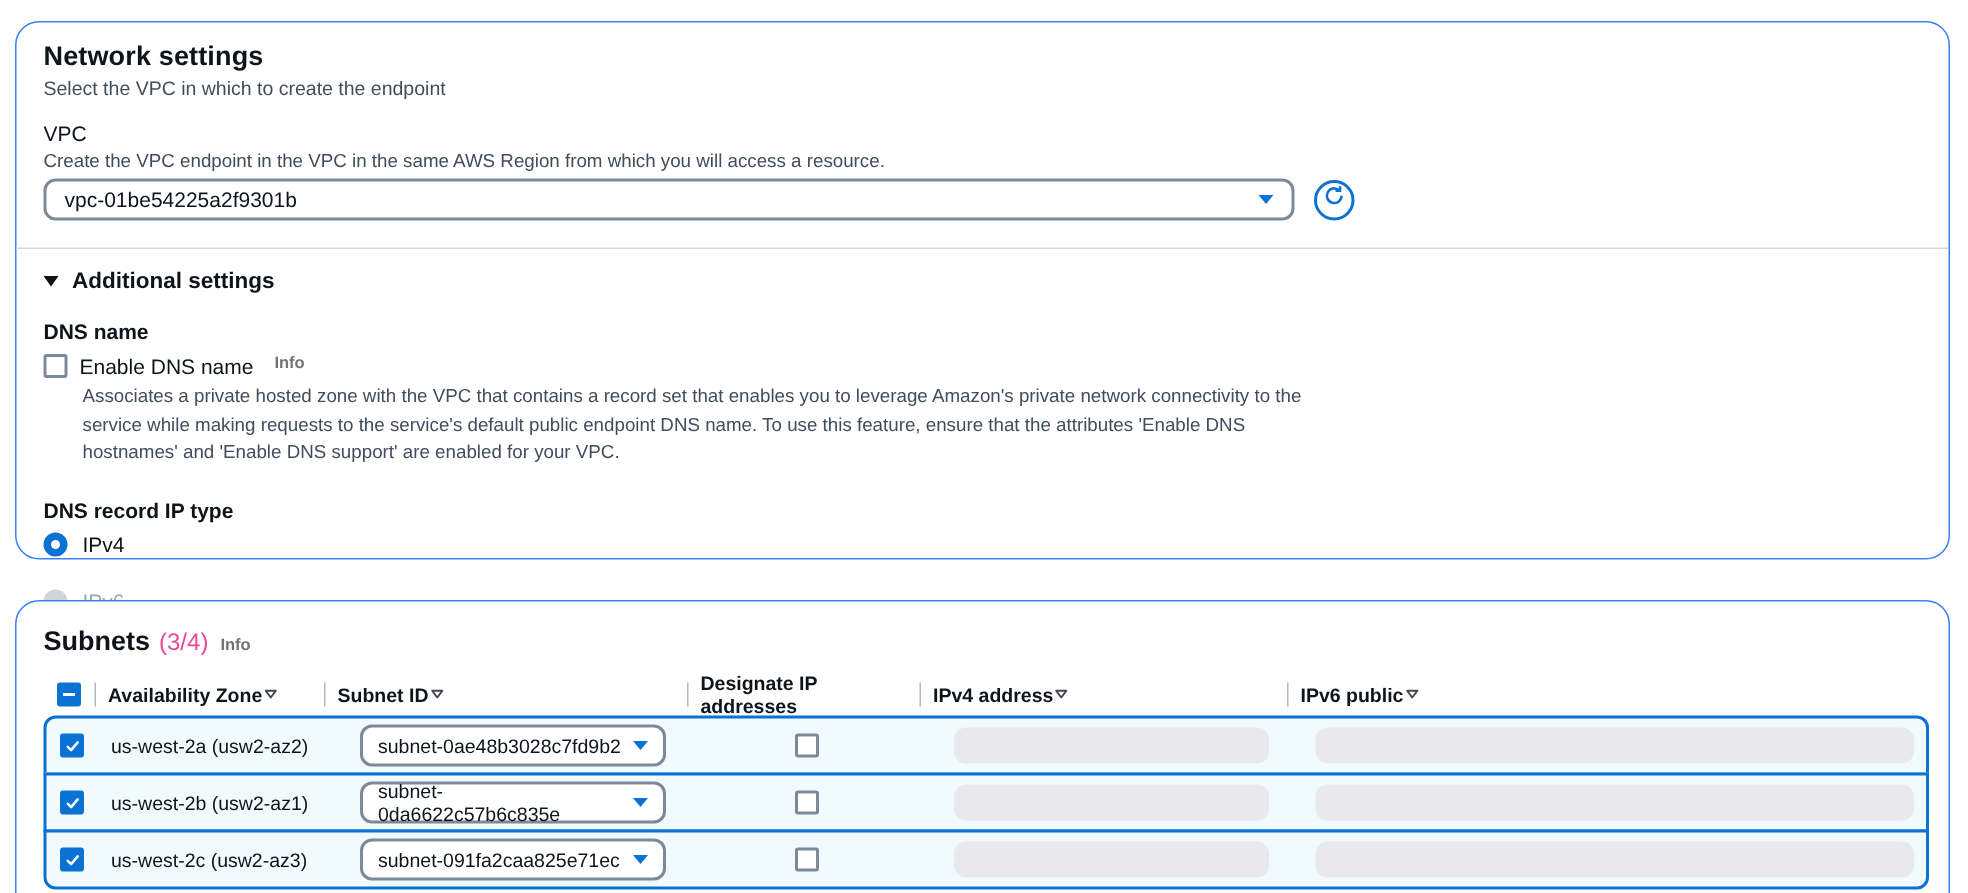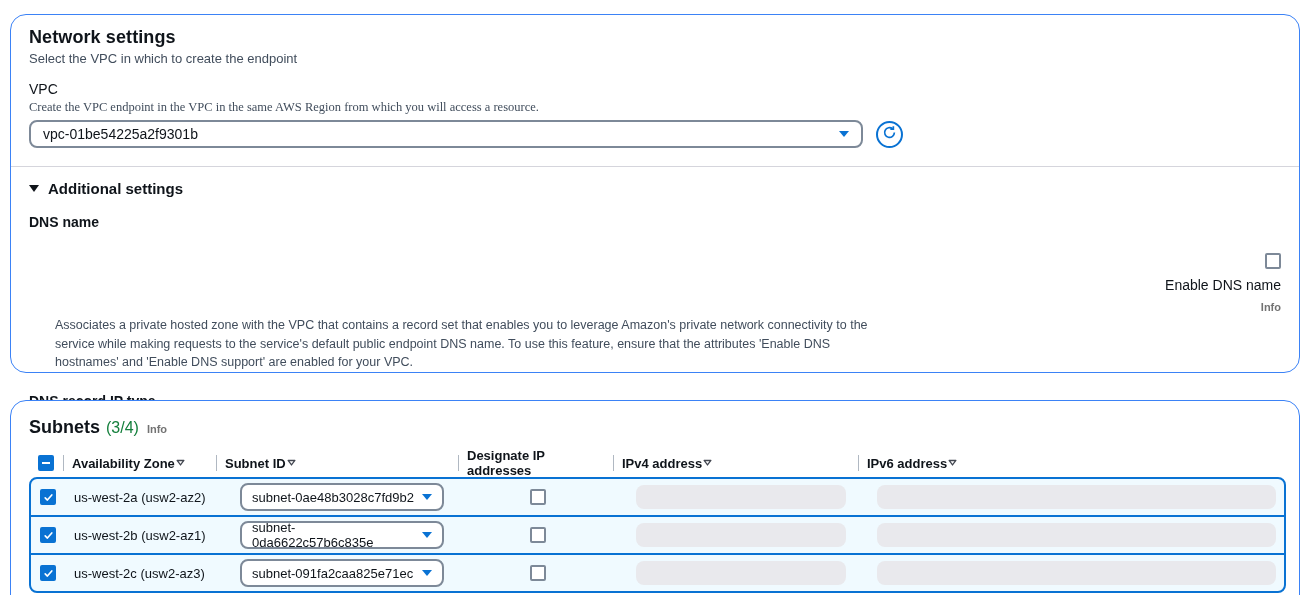--- a/index.html
+++ b/index.html
@@ -9,21 +9,21 @@
   .panel { position:absolute; left:10px; width:1290px; background:#fff;
     border:1px solid #3b82f6; border-radius:16px; }
   #panel-network { top:14px; height:359px; }
   #panel-subnets { top:400px; height:260px; }
 
   .pad { padding:12px 18px 0 18px; }
 
   h1 { font-size:18px; font-weight:bold; color:#0f141a; letter-spacing:.1px; }
   .subtitle { font-size:13px; color:#414d5c; margin-top:3px; }
   .field-label { font-size:14px; font-weight:normal; margin-top:15px; }
-  .field-desc { font-size:12.5px; color:#414d5c; margin-top:3px;font-family:Liberation Serif, serif; }
+  .field-desc { font-size:12.5px; color:#414d5c; margin-top:3px; }
 
   .select-row { display:flex; align-items:center; gap:13px; margin-top:5px; }
   .select { height:28px; background:#fff; border:2px solid #7d8998; border-radius:8px;
     display:flex; align-items:center; justify-content:space-between;
     padding:0 12px; font-size:14px; cursor:pointer; }
   #vpc-select { width:834px; }
   .caret-down { width:0; height:0; border-left:5px solid transparent;
     border-right:5px solid transparent; border-top:6px solid #0972d3; flex:none; margin-left:8px; }
 
   .icon-btn { width:27px; height:27px; border:2px solid #0972d3; border-radius:50%;
@@ -31,41 +31,41 @@
 
   .divider { border-top:1px solid #d5d5dc; margin:18px -18px 0 -18px; }
 
   .expander { display:flex; align-items:center; gap:9px; margin-top:13px; cursor:pointer; }
   .expander .tri { width:0; height:0; border-left:5px solid transparent;
     border-right:5px solid transparent; border-top:7px solid #0f141a; }
   .expander .txt { font-size:15px; font-weight:bold; }
 
   .group-label { font-size:14px; font-weight:bold; margin-top:17px; }
 
-  .checkbox-line { display:flex; align-items:flex-end; gap:8px; margin-top:23px;flex-direction:column; }
+  .checkbox-line { display:flex; align-items:flex-start; gap:8px; margin-top:7px; }
   .checkbox { width:16px; height:16px; border:2px solid #7d8998; border-radius:2px;
     background:#fff; flex:none; cursor:pointer; }
   .checkbox.checked, .checkbox.indet { background:#0972d3; border-color:#0972d3;
     display:flex; align-items:center; justify-content:center; }
   .checkbox-label { font-size:14px; }
   .info-link { font-size:11px; font-weight:bold; color:#737373; cursor:pointer; margin-left:6px; }
   .long-desc { font-size:12.5px; color:#414d5c; margin:3px 0 0 26px; max-width:814px; line-height:1.48; }
 
   .radio-list { margin-top:8px; display:flex; flex-direction:column; gap:23px; }
   .radio-line { display:flex; align-items:center; gap:10px; height:15px; }
   .radio { width:16px; height:16px; border-radius:50%; flex:none; }
   .radio.on { background:#fff; border:5px solid #0972d3; cursor:pointer; }
   .radio.off-disabled { background:#d1d5db; border:none; }
   .radio-label { font-size:14px; }
   .radio-line.disabled .radio-label { color:#9ba7b6; }
 
   
   .subnets-title { display:flex; align-items:baseline; padding:16px 20px 0 18px; }
   .subnets-title .t { font-size:18px; font-weight:bold; }
-  .subnets-title .count { font-size:16px; font-weight:normal; color:#15803d; margin-left:6px; }
+  .subnets-title .count { font-size:16px; font-weight:normal; color:#ec4899; margin-left:6px; }
   .subnets-title .info-link { margin-left:8px; }
 
   .thead, .trow { display:grid;
     grid-template-columns:34px 153px 242px 155px 245px 428px; align-items:center; }
   .thead { margin:10px 0 3px 18px; height:26px; }
   .th { position:relative; display:flex; align-items:center; justify-content:flex-start;
     font-size:13px; font-weight:bold; padding:0 10px 0 9px; height:100%; }
   .th.sep::before { content:""; position:absolute; left:0; top:50%; transform:translateY(-50%);
     width:1px; height:16px; background:#b0b8c2; }
   .th-check { display:flex; align-items:center; justify-content:center; height:100%; position:relative; }
@@ -183,21 +183,21 @@
     </div>
     <div class="th sep">
       <span>IPv4 address</span>
       <span class="sort-icon">
         <svg width="11" height="11" viewBox="0 0 12 12">
             <path d="M2.3 3.8h7.4L6 8.7z" fill="none" stroke="#424650" stroke-width="1.4" stroke-linejoin="round"></path>
           </svg>
       </span>
     </div>
     <div class="th sep">
-      <span>IPv6 address</span>
+      <span>IPv6 public</span>
       <span class="sort-icon">
         <svg width="11" height="11" viewBox="0 0 12 12">
             <path d="M2.3 3.8h7.4L6 8.7z" fill="none" stroke="#424650" stroke-width="1.4" stroke-linejoin="round"></path>
           </svg>
       </span>
     </div>
   </div>
 
   <div class="rows">
 

